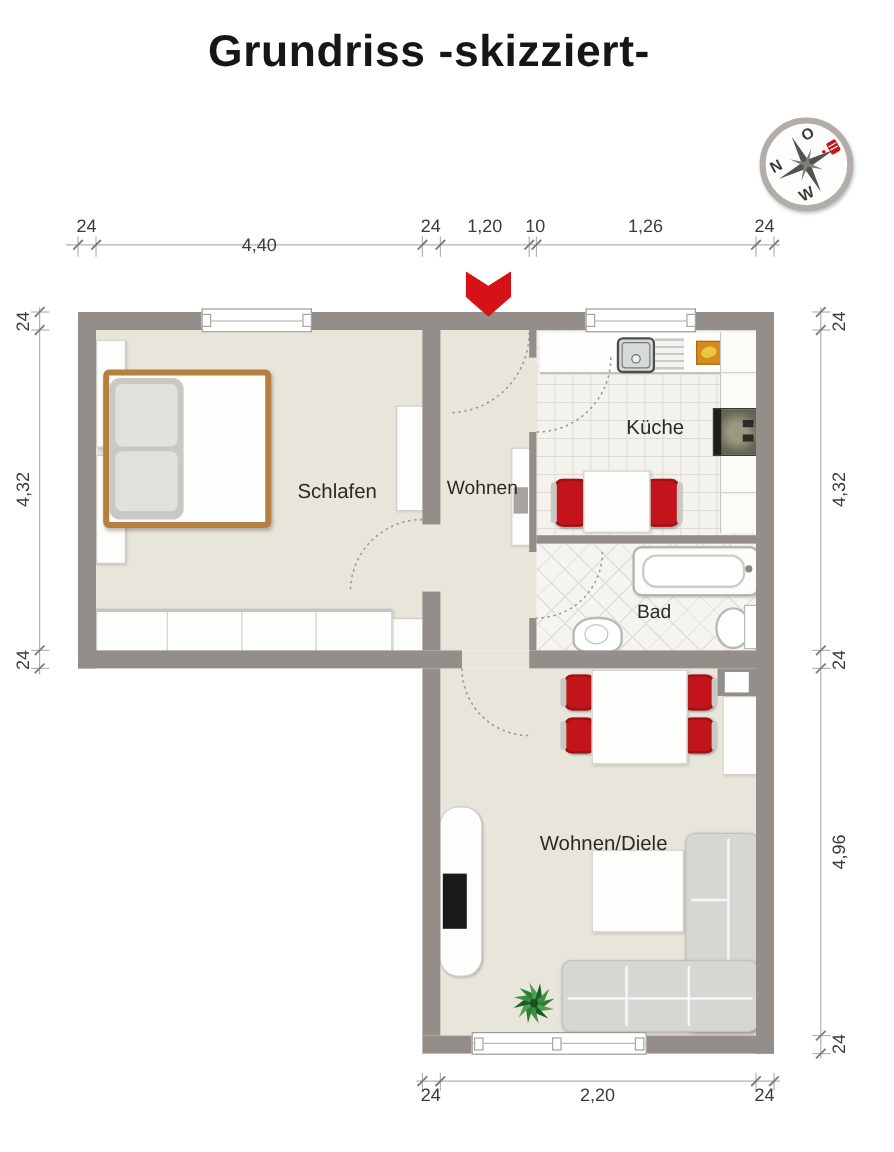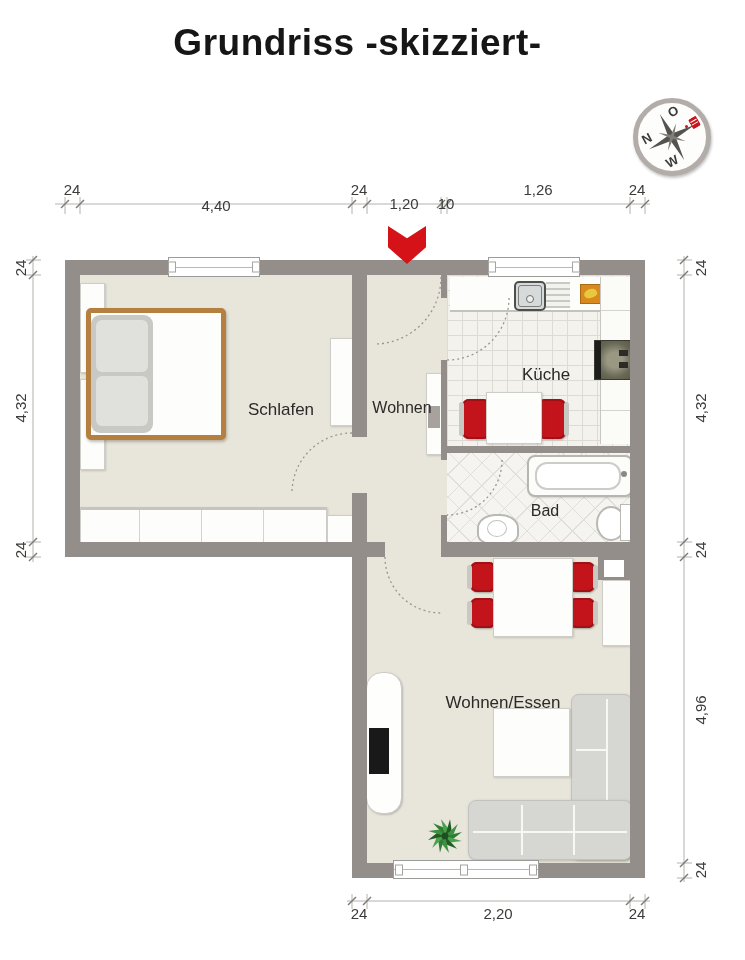--- a/index.html
+++ b/index.html
@@ -250,29 +250,29 @@
       <path d="M 441 277 A 67 67 0 0 1 374 344"></path>
       <path d="M 509 298 A 62 62 0 0 1 447 360"></path>
       <path d="M 352 433 A 60 60 0 0 0 292 493"></path>
       <path d="M 502 460 A 55 55 0 0 1 447 515"></path>
       <path d="M 385 557 A 56 56 0 0 0 441 613"></path>
     </g>
   </svg>
 
   <div class="abs roomlabel" style="left:281px;top:410px;">Schlafen</div>
   <div class="abs roomlabel" style="left:402px;top:408px;font-size:16px;">Wohnen</div>
-  <div class="abs roomlabel" style="left:546px;top:357px;margin-top:18px;">Küche</div>
+  <div class="abs roomlabel" style="left:546px;top:357px;">Küche</div>
   <div class="abs roomlabel" style="left:545px;top:511px;font-size:16px;">Bad</div>
-  <div class="abs roomlabel" style="left:503px;top:703px;">Wohnen/Essen</div>
+  <div class="abs roomlabel" style="left:503px;top:703px;">Wohnen/Diele</div>
 
   <div class="abs dim" style="left:72px;top:189px;">24</div>
   <div class="abs dim" style="left:216px;top:205px;">4,40</div>
   <div class="abs dim" style="left:359px;top:189px;">24</div>
-  <div class="abs dim" style="left:404px;top:203px;">1,20</div>
-  <div class="abs dim" style="left:446px;top:203px;">10</div>
+  <div class="abs dim" style="left:404px;top:189px;">1,20</div>
+  <div class="abs dim" style="left:446px;top:189px;">10</div>
   <div class="abs dim" style="left:538px;top:189px;">1,26</div>
   <div class="abs dim" style="left:637px;top:189px;">24</div>
 
   <div class="abs dim rot" style="left:20px;top:268px;">24</div>
   <div class="abs dim rot" style="left:20px;top:408px;">4,32</div>
   <div class="abs dim rot" style="left:20px;top:550px;">24</div>
 
   <div class="abs dim rot" style="left:700px;top:268px;">24</div>
   <div class="abs dim rot" style="left:700px;top:408px;">4,32</div>
   <div class="abs dim rot" style="left:700px;top:550px;">24</div>

